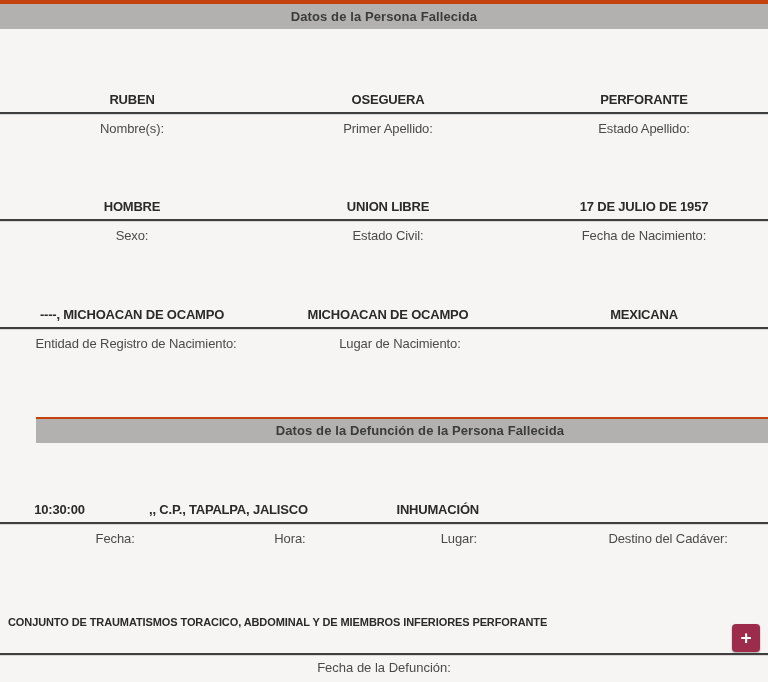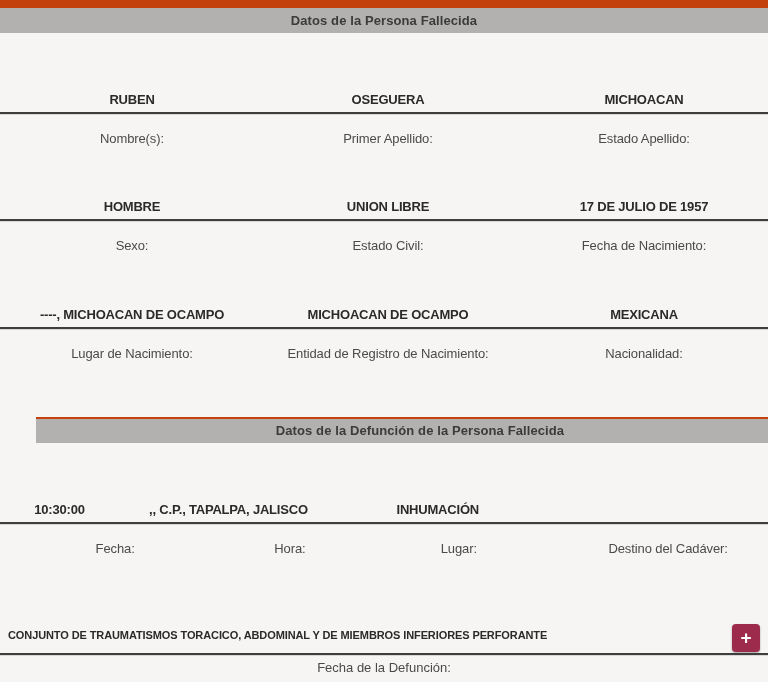--- a/index.html
+++ b/index.html
@@ -14,21 +14,21 @@
     font-family: "Liberation Sans", sans-serif;
     overflow: hidden;
     color: #2e2e2e;
   }
   .section-header {
     position: absolute;
     left: 0;
     width: 768px;
     height: 25px;
     background: #b2b1b0;
-    border-top: 8px solid #c2410c;
+    border-top: 4px solid #c2410c;
     text-align: center;
     font-size: 13px;
     font-weight: bold;
     color: #3b3b3b;
     line-height: 25px;
     letter-spacing: 0.1px;
     box-sizing: content-box;
   }
   .section-header.second {
     border-top-width: 2px;
@@ -42,21 +42,21 @@
   }
   .vals {
     display: flex;
     height: 24px;
     align-items: flex-end;
     box-sizing: border-box;
     padding-bottom: 5px;
   }
   .labels {
     display: flex;
-    padding-top: 16px;
+    padding-top: 6px;
   }
   .cell {
     text-align: center;
     overflow: hidden;
     white-space: nowrap;
   }
   .c3 { width: 33.333%; margin-left: 8px; }
   .d1 { width: 30%; }
   .d2 { width: 15.5%; }
   .d3 { width: 28.5%; }
@@ -74,21 +74,21 @@
     letter-spacing: -0.1px;
   }
   .divider {
     height: 2px;
     background: #3e3e3e;
     border-bottom: 1px solid #d9d7d5;
   }
   .causes-value {
     position: absolute;
     left: 8px;
-    top: 629px;
+    top: 616px;
     font-size: 11px;
     font-weight: bold;
     color: #2a2a2a;
     letter-spacing: -0.1px;
     white-space: nowrap;
   }
   .causes-divider {
     position: absolute;
     left: 0;
     top: 653px;
@@ -126,21 +126,21 @@
 </style>
 </head>
 <body>
 
 <div class="section-header" style="top:0;">Datos de la Persona Fallecida</div>
 
 <div class="row" style="top:88px;">
   <div class="vals">
     <div class="cell c3 val">RUBEN</div>
     <div class="cell c3 val">OSEGUERA</div>
-    <div class="cell c3 val">MICHOACAN</div>
+    <div class="cell c3 val">PERFORANTE</div>
   </div>
   <div class="divider"></div>
   <div class="labels">
     <div class="cell c3 lbl">Nombre(s):</div>
     <div class="cell c3 lbl">Primer Apellido:</div>
     <div class="cell c3 lbl">Estado Apellido:</div>
   </div>
 </div>
 
 <div class="row" style="top:195px;">
@@ -158,23 +158,22 @@
 </div>
 
 <div class="row" style="top:303px;">
   <div class="vals">
     <div class="cell c3 val">----, MICHOACAN DE OCAMPO</div>
     <div class="cell c3 val">MICHOACAN DE OCAMPO</div>
     <div class="cell c3 val">MEXICANA</div>
   </div>
   <div class="divider"></div>
   <div class="labels">
+    <div class="cell c3 lbl">Entidad de Registro de Nacimiento:</div>
     <div class="cell c3 lbl">Lugar de Nacimiento:</div>
-    <div class="cell c3 lbl">Entidad de Registro de Nacimiento:</div>
-    <div class="cell c3 lbl">Nacionalidad:</div>
   </div>
 </div>
 
 <div class="section-header second" style="top:417px;margin-left:36px;">Datos de la Defunción de la Persona Fallecida</div>
 
 <div class="row" style="top:498px;">
   <div class="vals">
     <div class="cell d2 val">10:30:00</div>
     <div class="cell d3 val">,, C.P., TAPALPA, JALISCO</div>
     <div class="cell d4 val">INHUMACIÓN</div>

